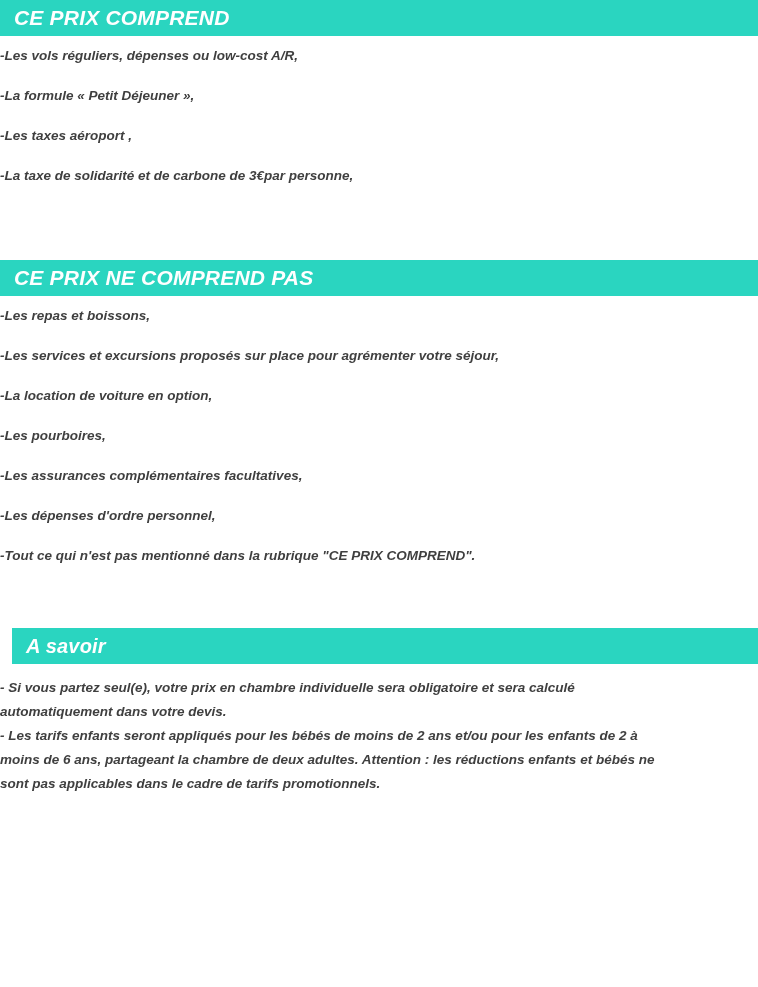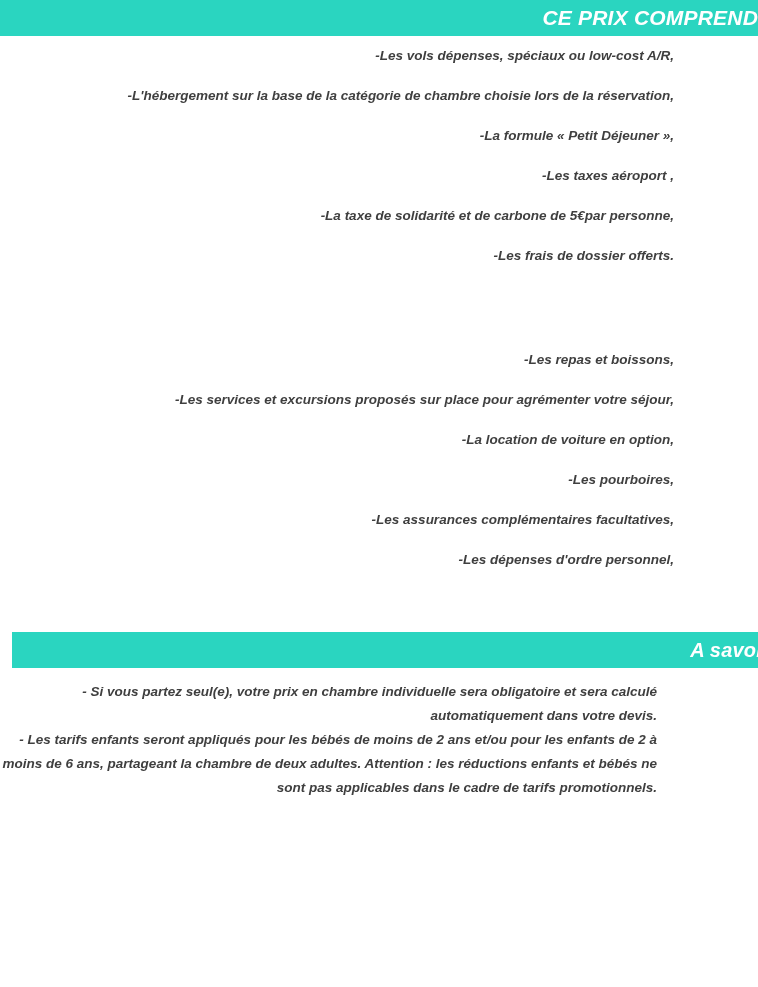--- a/index.html
+++ b/index.html
@@ -10,21 +10,20 @@
     width: 758px;
     min-height: 987px;
     background: #ffffff;
     font-family: "Liberation Sans", sans-serif;
     color: #3a3a3a;
   }
   .page {
     position: relative;
     width: 684px;
     box-sizing: border-box;
-    text-align: right;
   }
   .section-header {
     background: #2ad5c0;
     color: #ffffff;
     font-style: italic;
     font-weight: bold;
     font-size: 21px;
     line-height: 36px;
     height: 36px;
     padding: 0 0 0 14px;
@@ -75,38 +74,38 @@
     margin-top: 0;
   }
 </style>
 </head>
 <body>
 
 <div class="page">
 
   <div class="section-header first-header">CE PRIX COMPREND</div>
   <div class="body-block">
-    <p class="line">-Les vols dépenses, spéciaux ou low-cost A/R,</p>
-    <p class="line">-L'hébergement sur la base de la catégorie de chambre choisie lors de la réservation,</p>
+    <p class="line">-Les vols réguliers, dépenses ou low-cost A/R,</p>
     <p class="line">-La formule « Petit Déjeuner »,</p>
     <p class="line">-Les taxes aéroport ,</p>
-    <p class="line">-La taxe de solidarité et de carbone de 5€par personne,</p>
-    <p class="line">-Les frais de dossier offerts.</p>
+    <p class="line">-La taxe de solidarité et de carbone de 3€par personne,</p>
     <div class="spacer-sm"></div>
   </div>
 
   <div class="spacer-lg"></div>
 
+  <div class="section-header">CE PRIX NE COMPREND PAS</div>
   <div class="body-block">
     <p class="line">-Les repas et boissons,</p>
     <p class="line">-Les services et excursions proposés sur place pour agrémenter votre séjour,</p>
     <p class="line">-La location de voiture en option,</p>
     <p class="line">-Les pourboires,</p>
     <p class="line">-Les assurances complémentaires facultatives,</p>
     <p class="line">-Les dépenses d'ordre personnel,</p>
+    <p class="line">-Tout ce qui n'est pas mentionné dans la rubrique "CE PRIX COMPREND".</p>
   </div>
 
   <div class="spacer-md"></div>
   <div class="spacer-sm"></div>
 
   <div class="section-header small">A savoir</div>
   <div class="note-block">
     <p>- Si vous partez seul(e), votre prix en chambre individuelle sera obligatoire et sera calculé automatiquement dans votre devis.</p>
     <p>- Les tarifs enfants seront appliqués pour les bébés de moins de 2 ans et/ou pour les enfants de 2 à moins de 6 ans, partageant la chambre de deux adultes. Attention : les réductions enfants et bébés ne sont pas applicables dans le cadre de tarifs promotionnels.</p>
   </div>

